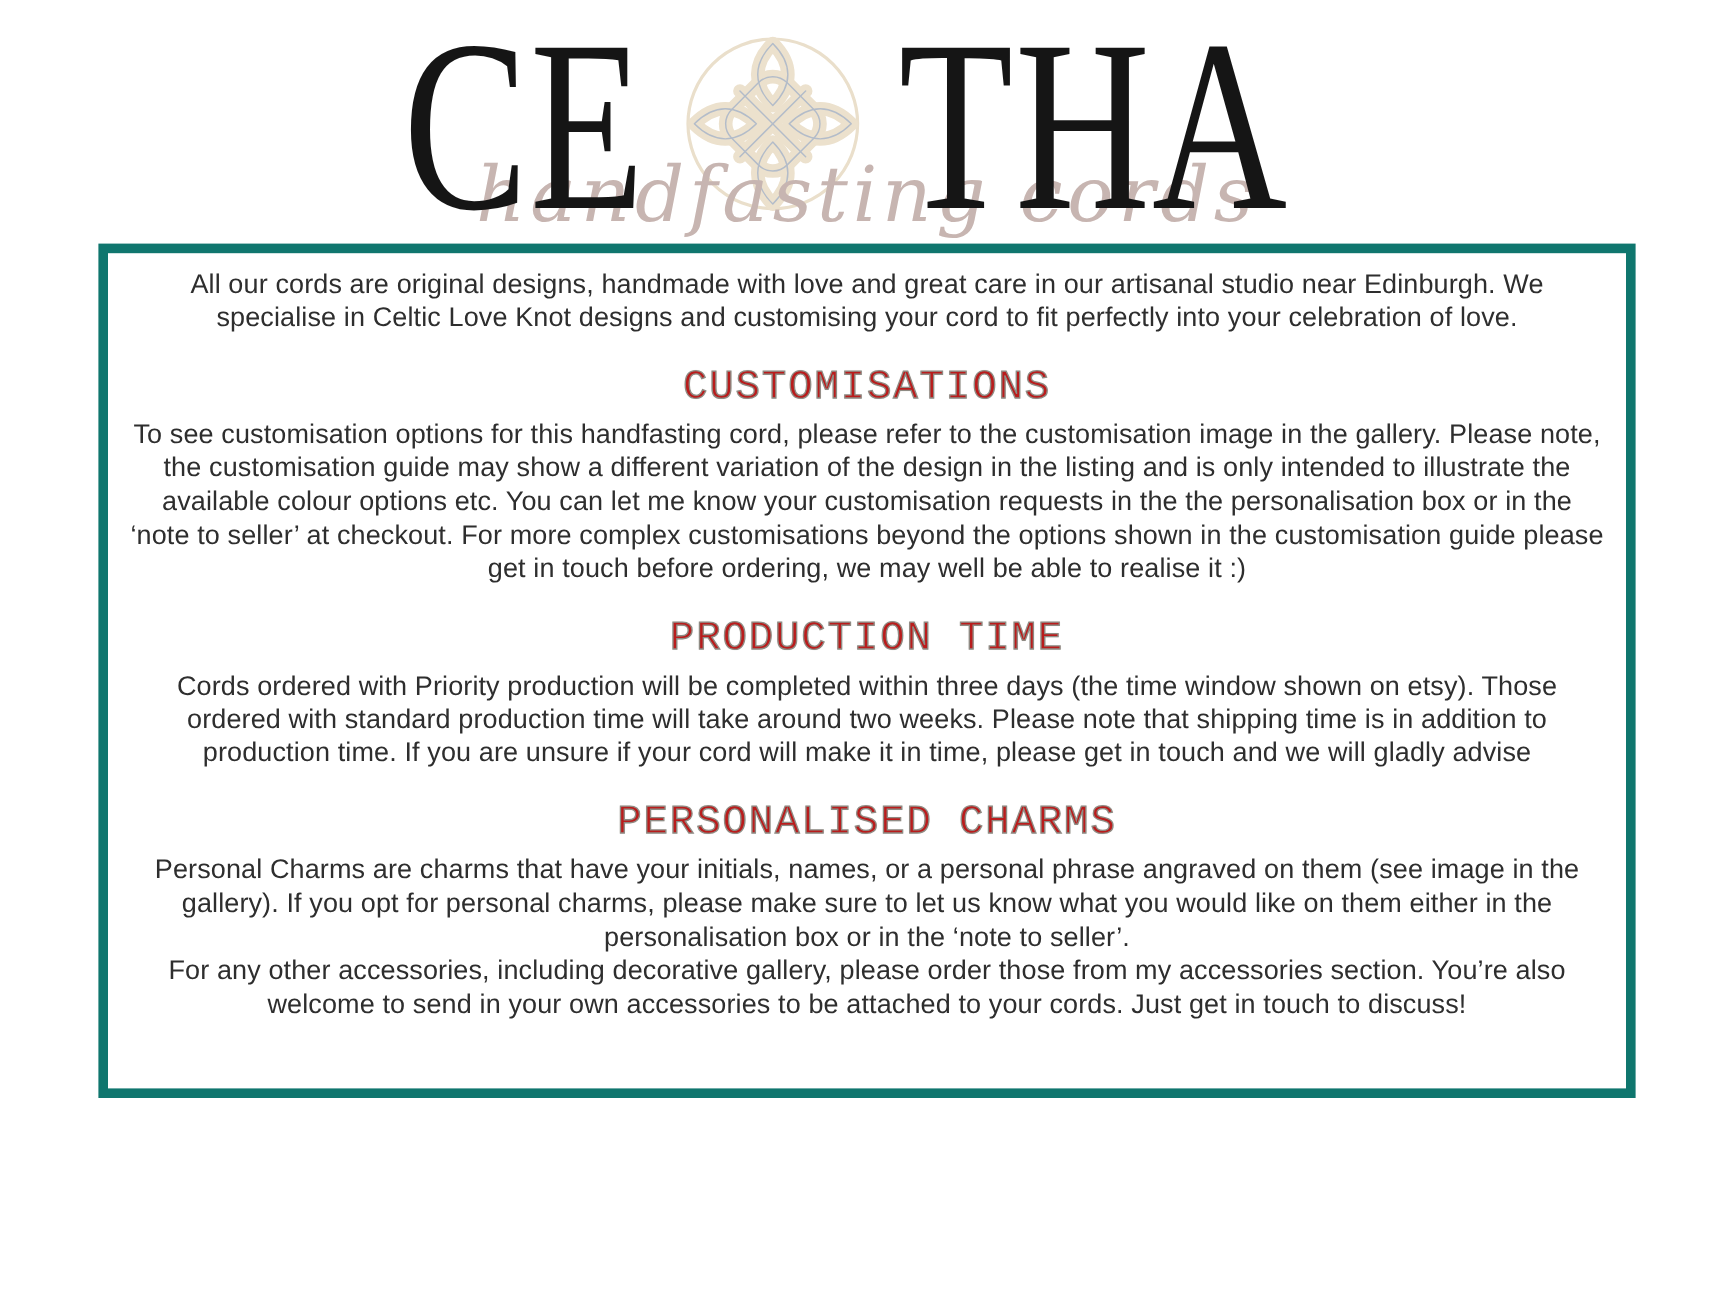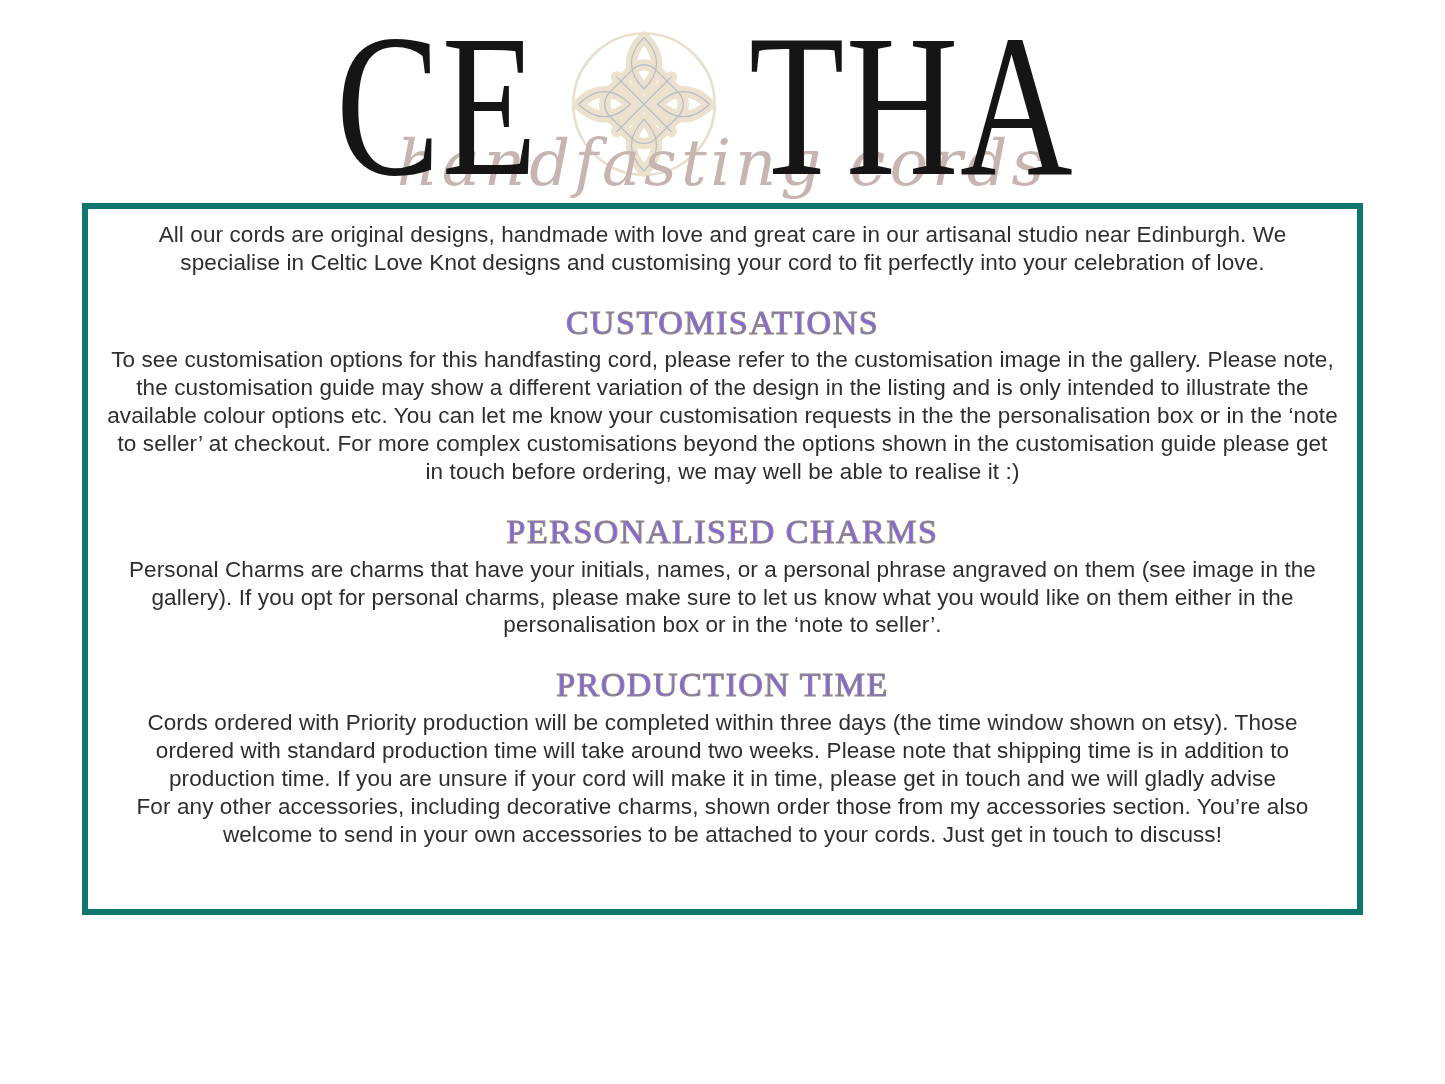--- a/index.html
+++ b/index.html
@@ -49,36 +49,36 @@
     color: #c7b5b1;
     letter-spacing: 4px;
     white-space: nowrap;
   }
 
   
   .info-box {
     width: 1281px;
     height: 712px;
     margin: 8px auto 0 auto;
-    border: 6px solid #0f766e;
+    border: 8px solid #0f766e;
     padding: 12px 18px 20px 18px;
     text-align: center;
   }
   .intro, .section-body {
     color: #2e2e2e;
     font-size: 22.5px;
     line-height: 1.24;
     letter-spacing: 0.1px;
   }
   .section-heading {
-    font-family: Liberation Serif, serif;
+    font-family: Liberation Mono, monospace;
     font-size: 34px;
     line-height: 1.05;
     letter-spacing: 1.5px;
-    color: #8b5cf6;
+    color: #b91c1c;
     -webkit-text-stroke: 1.1px #8f8b84;
     text-shadow: 0 0 1px #a39f97;
     margin: 28px 0 6px 0;
     font-weight: 400;
   }
 </style>
 </head>
 <body>
 
 <div class="page">
@@ -121,27 +121,27 @@
   <div class="info-box">
 
     <p class="intro">All our cords are original designs, handmade with love and great care in our artisanal studio near Edinburgh. We specialise in Celtic Love Knot designs and customising your cord to fit perfectly into your celebration of love.</p>
 
     <div>
       <h2 class="section-heading">CUSTOMISATIONS</h2>
       <p class="section-body">To see customisation options for this handfasting cord, please refer to the customisation image in the gallery. Please note, the customisation guide may show a different variation of the design in the listing and is only intended to illustrate the available colour options etc. You can let me know your customisation requests in the the personalisation box or in the ‘note to seller’ at checkout. For more complex customisations beyond the options shown in the customisation guide please get in touch before ordering, we may well be able to realise it :)</p>
     </div>
 
     <div>
+      <h2 class="section-heading">PRODUCTION TIME</h2>
+      <p class="section-body">Cords ordered with Priority production will be completed within three days (the time window shown on etsy). Those ordered with standard production time will take around two weeks. Please note that shipping time is in addition to production time. If you are unsure if your cord will make it in time, please get in touch and we will gladly advise</p>
+    </div>
+
+    <div>
       <h2 class="section-heading">PERSONALISED CHARMS</h2>
       <p class="section-body">Personal Charms are charms that have your initials, names, or a personal phrase angraved on them (see image in the gallery). If you opt for personal charms, please make sure to let us know what you would like on them either in the personalisation box or in the ‘note to seller’.</p>
     </div>
 
     <div>
-      <h2 class="section-heading">PRODUCTION TIME</h2>
-      <p class="section-body">Cords ordered with Priority production will be completed within three days (the time window shown on etsy). Those ordered with standard production time will take around two weeks. Please note that shipping time is in addition to production time. If you are unsure if your cord will make it in time, please get in touch and we will gladly advise</p>
-    </div>
-
-    <div>
-      <p class="section-body">For any other accessories, including decorative charms, shown order those from my accessories section. You’re also welcome to send in your own accessories to be attached to your cords. Just get in touch to discuss!</p>
+      <p class="section-body">For any other accessories, including decorative gallery, please order those from my accessories section. You’re also welcome to send in your own accessories to be attached to your cords. Just get in touch to discuss!</p>
     </div>
 
   </div>
 </div>
 
 </body></html>

